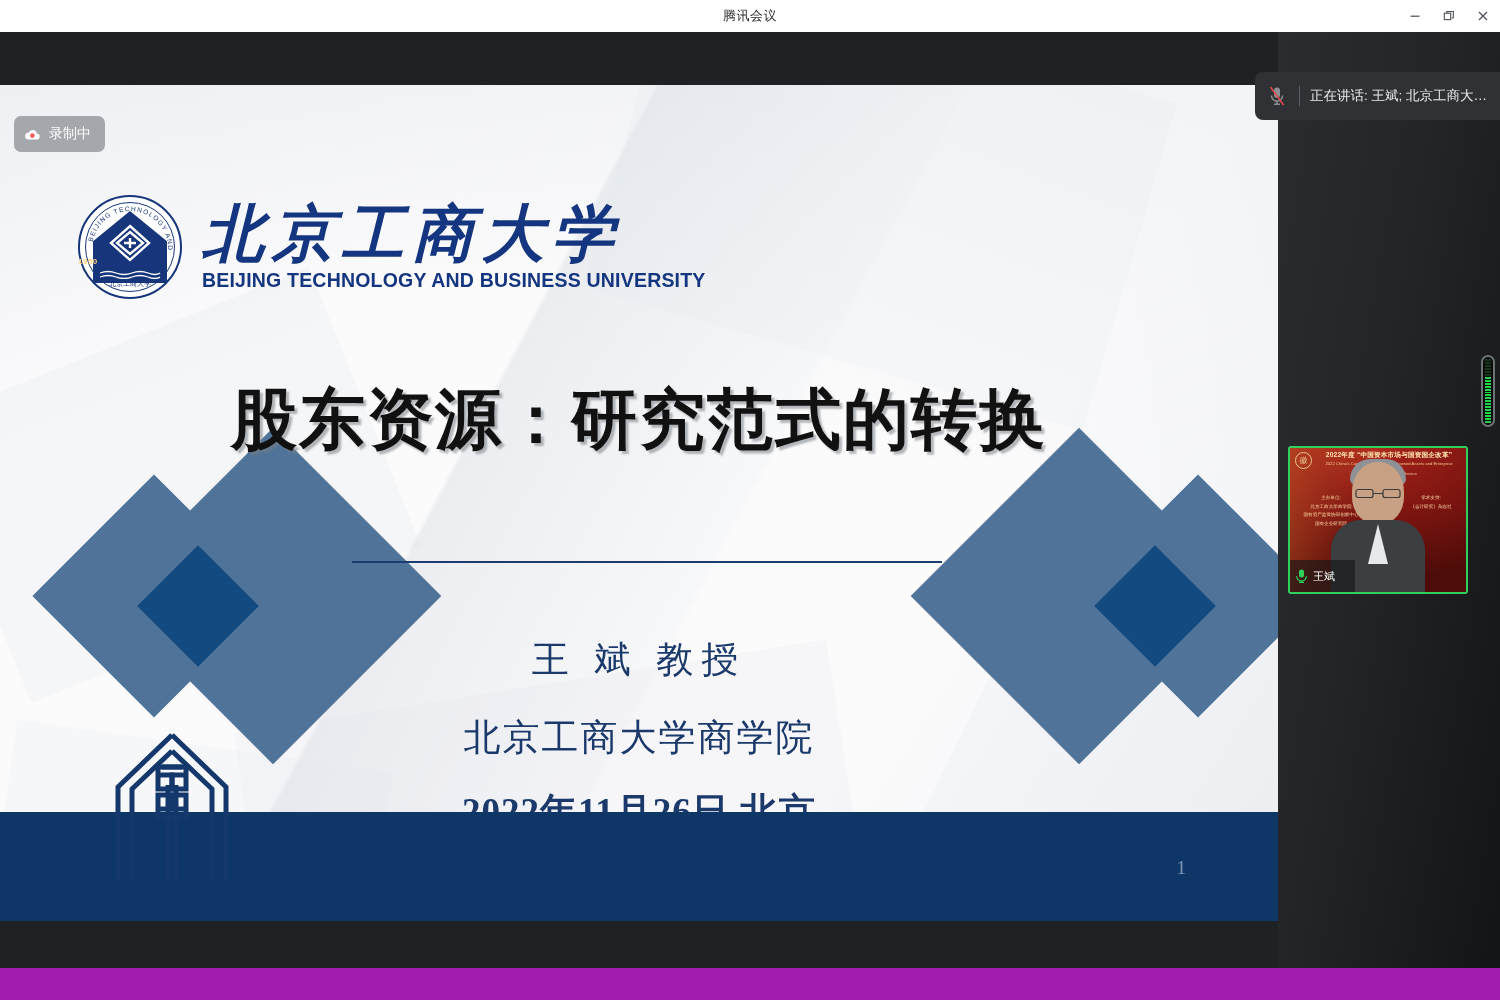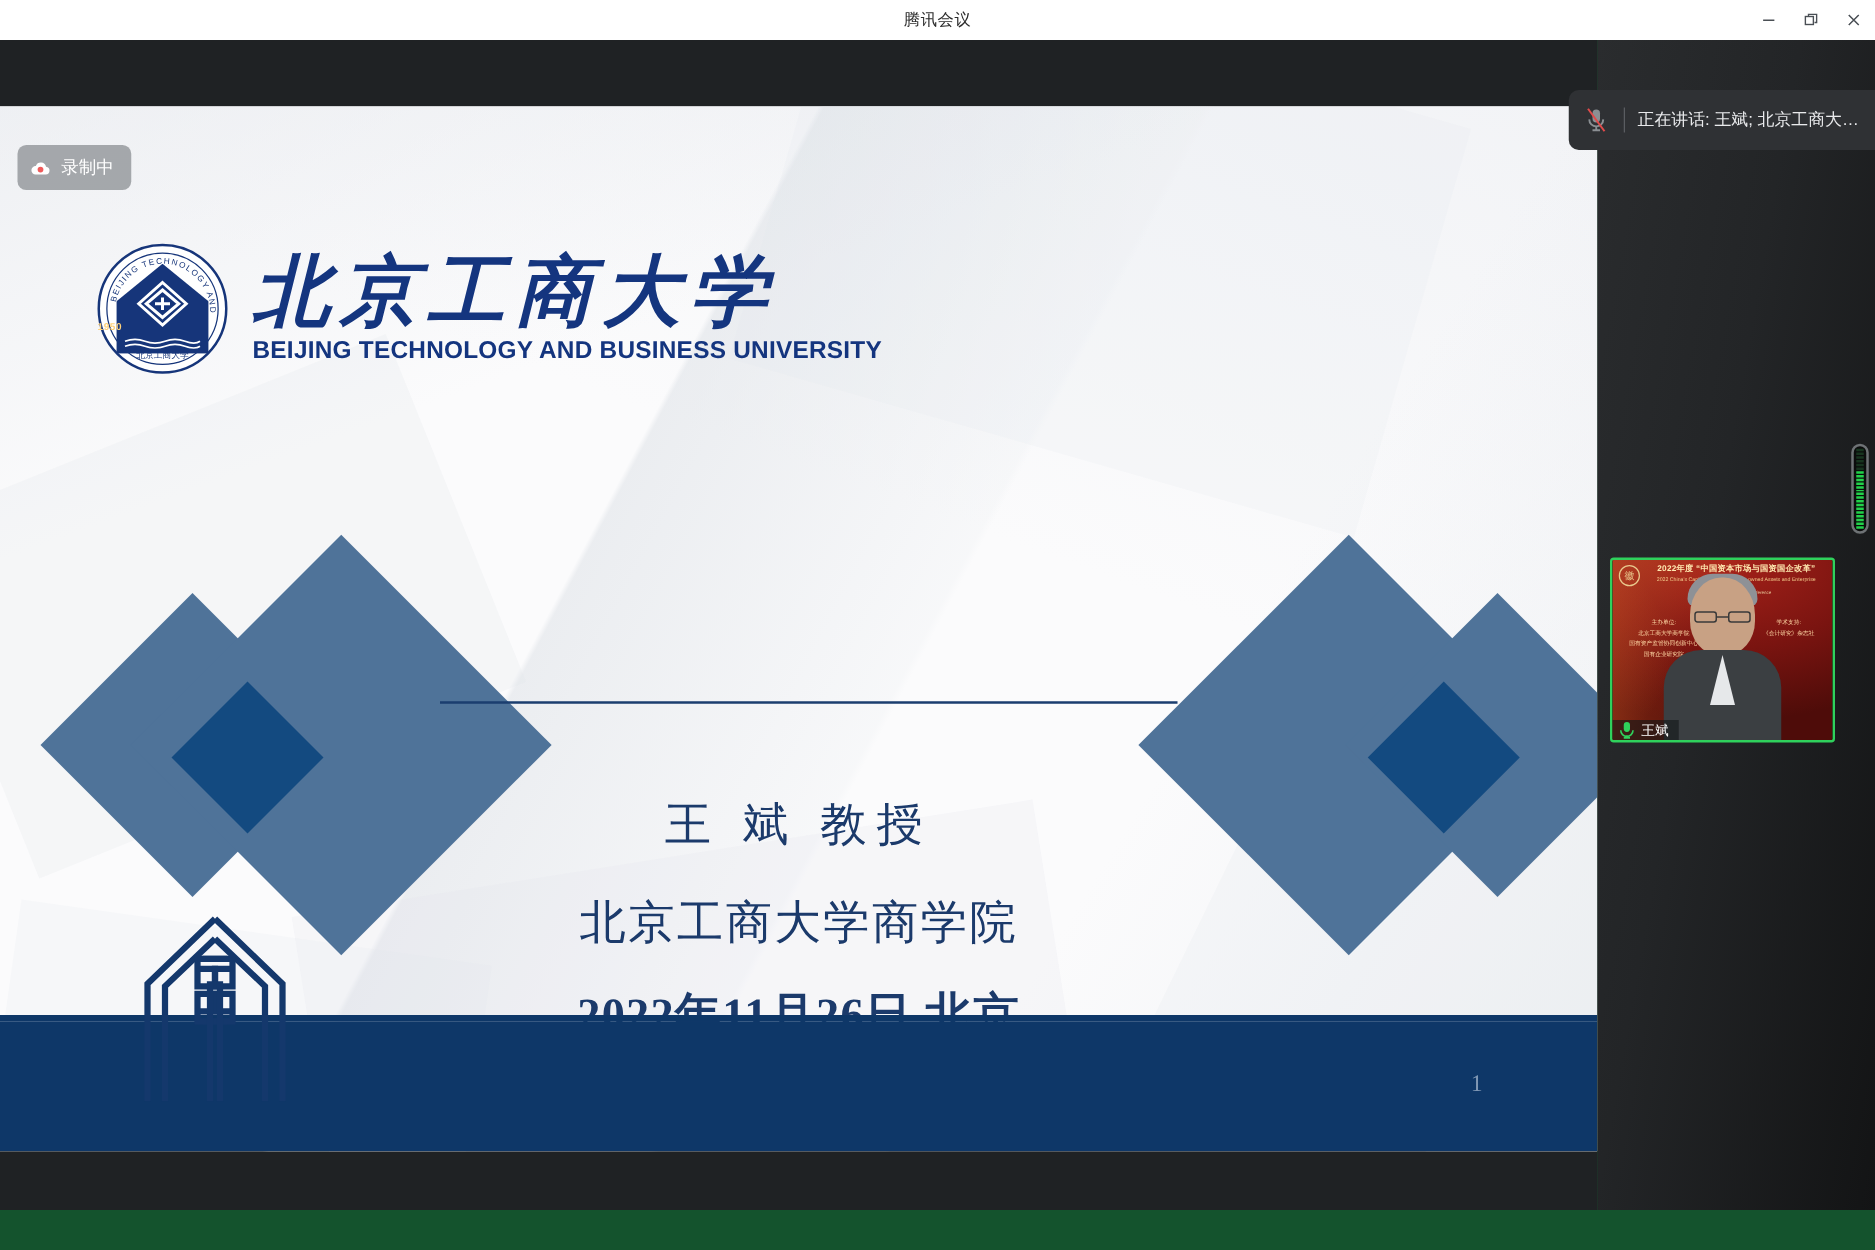--- a/index.html
+++ b/index.html
@@ -1,19 +1,19 @@
 <!DOCTYPE html>
 <html><head>
 <meta charset="utf-8">
 <style>
   * { margin:0; padding:0; box-sizing:border-box; }
   html,body { width:1500px; height:1000px; overflow:hidden; background:#000; }
   body { font-family:"Liberation Sans","DejaVu Sans",sans-serif; }
 
-  #app { position:relative; width:1500px; height:1000px; background:#14532d; }
+  #app { position:relative; width:1500px; height:1000px; background:#a21caf; }
 
   
   .titlebar{
     position:absolute; left:0; top:0; width:1500px; height:32px;
     background:#ffffff; display:flex; align-items:center; justify-content:center;
   }
   .titlebar .tb-title{ font-size:13px; color:#2b2b2b; letter-spacing:.5px;}
   .win-controls{ position:absolute; right:0; top:0; height:32px; display:flex; }
   .win-btn{ width:34px; height:32px; display:flex; align-items:center; justify-content:center;
             color:#4a4f55; font-size:13px; }
@@ -182,21 +182,21 @@
   .tile .glass{ position:absolute; top:26px; left:50%; transform:translateX(-50%); width:48px; height:11px;}
   .tile .torso{
     position:absolute; left:50%; top:58px; transform:translateX(-50%);
     width:94px; height:86px; border-radius:30px 30px 0 0; background:#3b3f42;
   }
   .tile .shirt{
     position:absolute; left:50%; top:62px; transform:translateX(-50%);
     width:20px; height:40px; background:#e6e8ea; clip-path:polygon(50% 0,100% 100%,0 100%);
   }
   .tile .namebar{
-    position:absolute; left:0; bottom:0; height:16px; padding:0 8px 0 4px;
+    position:absolute; left:0; bottom:0; height:32px; padding:0 20px 0 4px;
     background:rgba(20,22,24,.62); display:flex; align-items:center; gap:4px;
   }
   .tile .namebar .nm{ color:#fff; font-size:11px; }
 
   
   .taskbar{
     position:absolute; left:0; bottom:0; width:1500px; height:32px; background:#26292b;
   }
   .share-pill{
     position:absolute; left:6px; top:3px; height:26px; padding:0 14px 0 8px;
@@ -282,20 +282,21 @@
       <div class="dia lite" style="left:68px; top:425px; width:172px; height:172px;"></div>
       <div class="dia lite" style="left:154px; top:392px; width:238px; height:238px;"></div>
       <div class="dia dark" style="left:155px; top:478px; width:86px; height:86px;"></div>
 
       <div class="dia lite" style="left:960px; top:392px; width:238px; height:238px;"></div>
       <div class="dia lite" style="left:1112px; top:425px; width:172px; height:172px;"></div>
       <div class="dia dark" style="left:1112px; top:478px; width:86px; height:86px;"></div>
 
       <div class="hline" style="left:352px; top:476px; width:590px;"></div>
 
+      <div class="slide-title">股东资源：研究范式的转换</div>
       <div class="sub sub1">王 斌  教授</div>
       <div class="sub sub2">北京工商大学商学院</div>
       <div class="sub sub3">2022年11月26日 北京</div>
 
       <div class="footline"></div>
       <div class="footband">
         <div class="pagenum">1</div>
       </div>
       <svg class="knot" viewBox="0 0 128 152">
         <g fill="none" stroke="#14386c" stroke-width="5">

